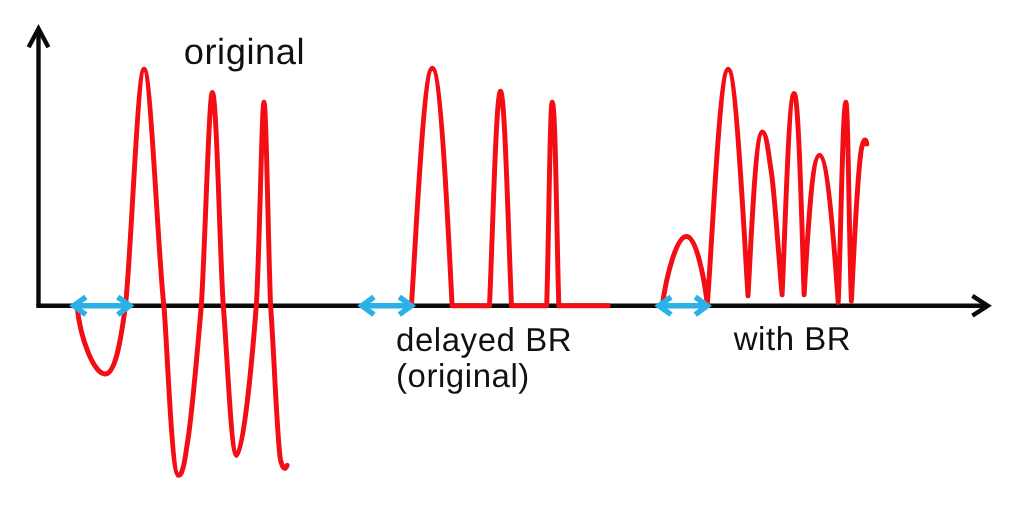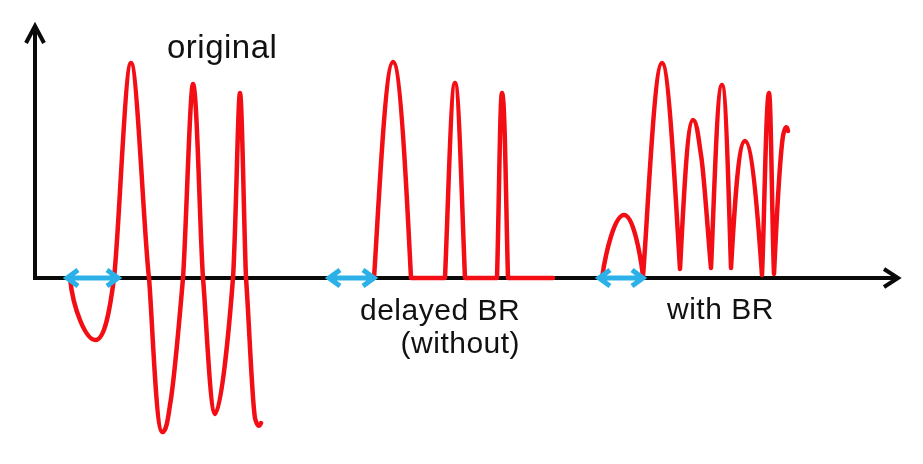--- a/index.html
+++ b/index.html
@@ -3,21 +3,20 @@
 <meta charset="utf-8">
 <style>
   html, body { margin: 0; padding: 0; background: #ffffff; }
   .canvas {
     position: relative;
     width: 923px;
     height: 464px;
     background: #ffffff;
     overflow: hidden;
     font-family: "Liberation Sans", sans-serif;
-    text-align: right;
   }
   .fig-svg { position: absolute; left: 0; top: 0; }
   .axis-stroke   { fill: none; stroke: #0a0a0a; stroke-width: 4;   stroke-linecap: butt;  stroke-linejoin: miter; }
   .signal-stroke { fill: none; stroke: #f30d15; stroke-width: 4.5; stroke-linecap: round; stroke-linejoin: round; }
   .delay-stroke  { fill: none; stroke: #2bb1e7; stroke-width: 5;   stroke-linecap: butt;  stroke-linejoin: miter; }
   .lbl {
     position: absolute;
     color: #111111;
     white-space: nowrap;
     letter-spacing: 0.5px;
@@ -44,18 +43,18 @@
 
     <path class="delay-stroke" d="M 78 270 L 67 278 L 78 286 M 67 278 L 118 278 M 107 270 L 118 278 L 107 286"></path>
     <path class="delay-stroke" d="M 340 270 L 329 278 L 340 286 M 329 278 L 374 278 M 363 270 L 374 278 L 363 286"></path>
     <path class="delay-stroke" d="M 610 270 L 599 278 L 610 286 M 599 278 L 643 278 M 632 270 L 643 278 L 632 286"></path>
   </svg>
 
   <div class="lbl lbl-original">original</div>
 
   <div class="lbl lbl-without">
     <div>delayed BR</div>
-    <div>(without)</div>
+    <div>(original)</div>
   </div>
 
   <div class="lbl lbl-with">with BR</div>
 
 </div>
 
 </body></html>

